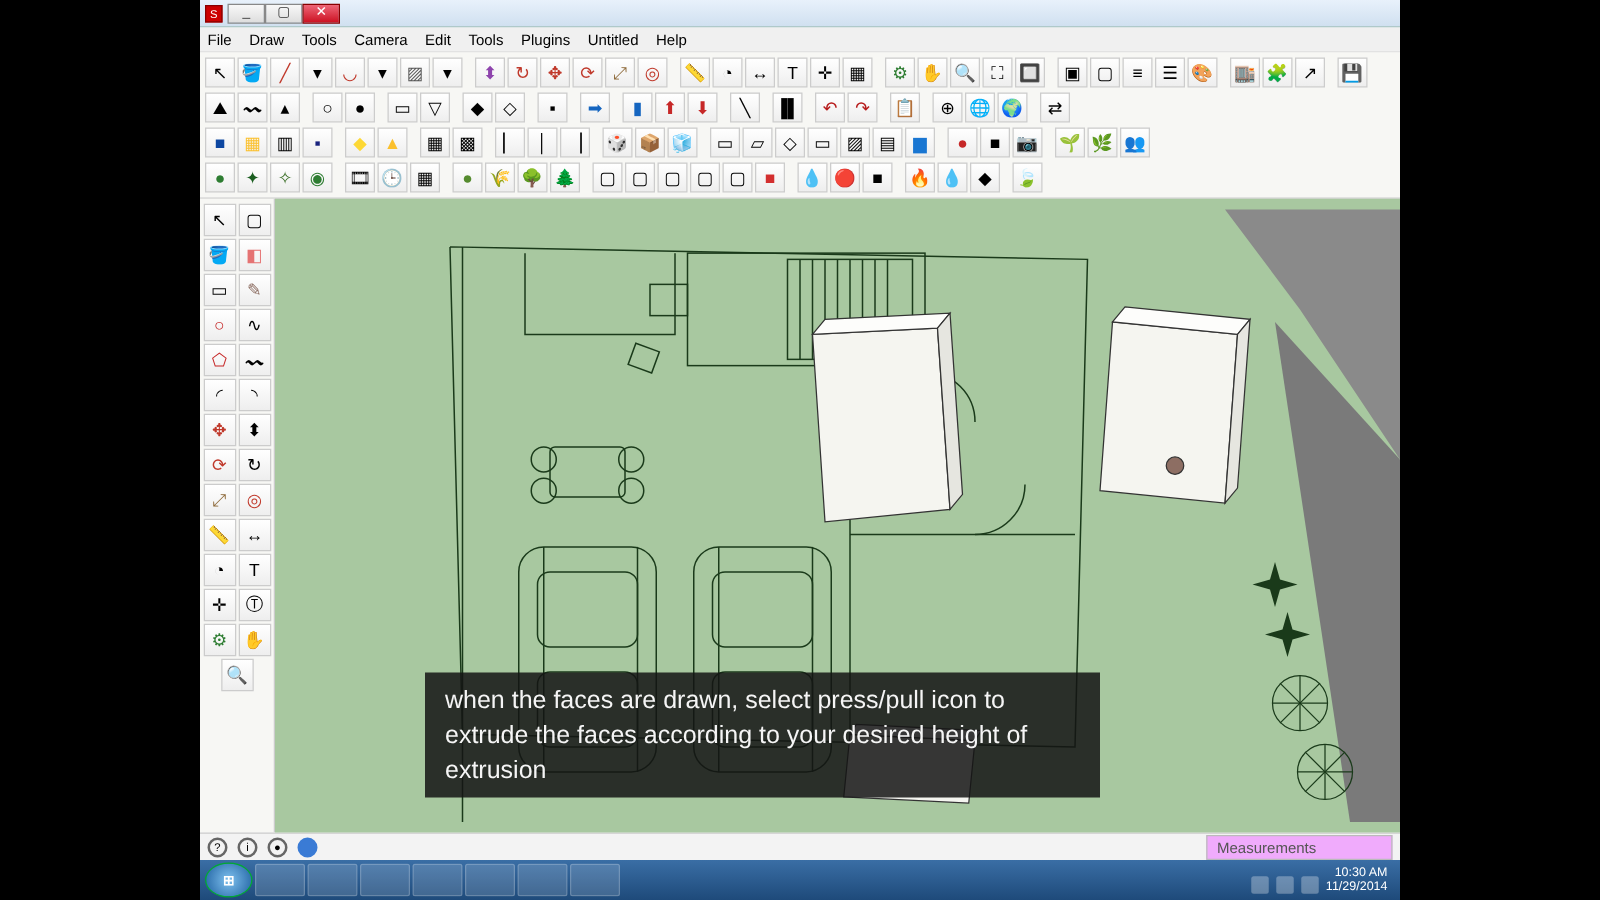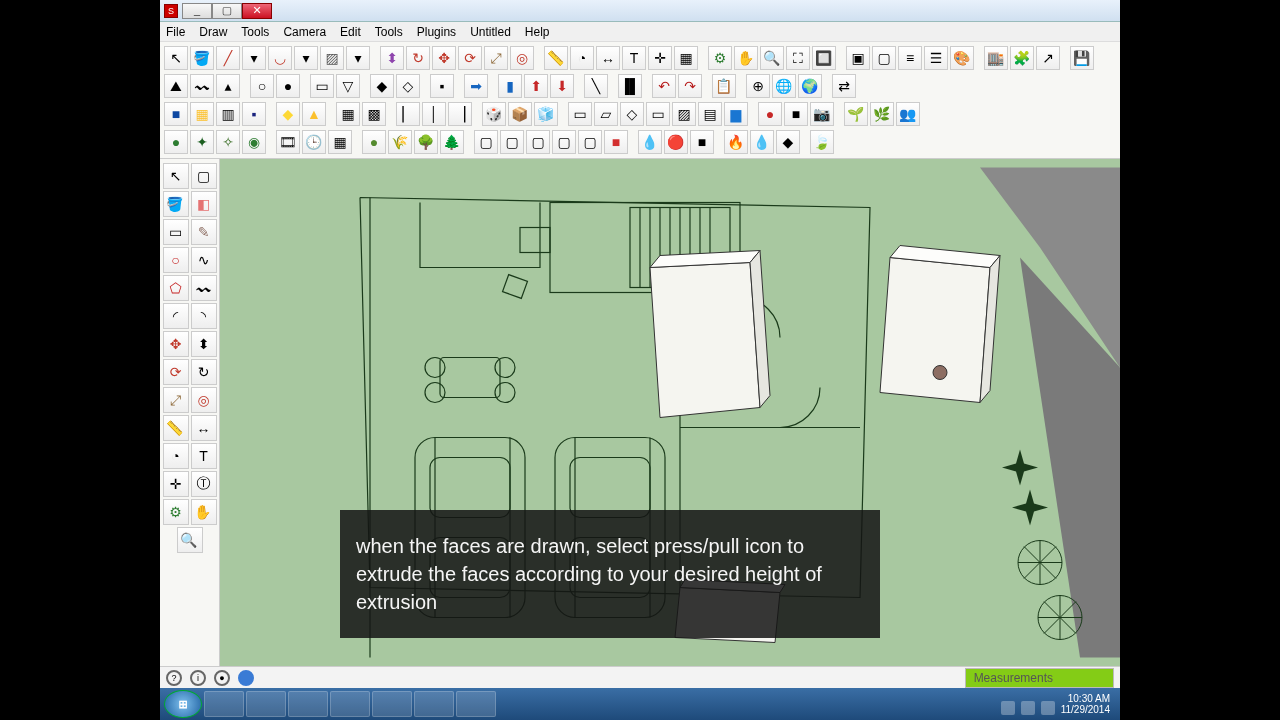--- a/index.html
+++ b/index.html
@@ -21,26 +21,26 @@
   .tbtn{ width:24px; height:24px; border:1px solid #ccc; background:linear-gradient(#fff,#eee); display:flex; align-items:center; justify-content:center; font-size:14px; cursor:pointer;}
   .vsep{ width:6px;}
   
   .main{ flex:1; display:flex; min-height:0;}
   .side-toolbar{ width:60px; background:#f7f7f4; border-right:1px solid #ccc; display:flex; flex-direction:column; align-items:center; padding:4px 2px; gap:2px;}
   .side-toolbar .tbtn{ width:26px; height:26px;}
   .side-row{ display:flex; gap:2px;}
   .viewport{ flex:1; position:relative; background:#a8c8a0; overflow:hidden;}
   .viewport svg{ width:100%; height:100%;}
   
-  .caption{ position:absolute; left:120px; bottom:28px; background:rgba(20,20,20,0.85); color:#f5f5f5; font-size:20px; line-height:28px; padding:22px 16px; max-width:540px; font-family:"Segoe UI",sans-serif;}
+  .caption{ position:absolute; left:120px; bottom:28px; background:rgba(20,20,20,0.85); color:#f5f5f5; font-size:20px; line-height:28px; padding:8px 16px; max-width:540px; font-family:"Segoe UI",sans-serif;}
   
   .statusbar{ height:22px; background:#f3f3f3; border-top:1px solid #ccc; display:flex; align-items:center; padding:0 6px; gap:8px;}
   .statusbar .circle{ width:16px; height:16px; border:2px solid #666; border-radius:50%; display:flex; align-items:center; justify-content:center; font-size:9px;}
   .statusbar .spacer{ flex:1;}
-  .measurements{ border:1px solid #bbb; background:#84cc16; padding:2px 60px 2px 8px; font-size:12px; color:#555;margin-left:11px;}
+  .measurements{ border:1px solid #bbb; background:#f0abfc; padding:2px 60px 2px 8px; font-size:12px; color:#555;margin-left:11px;}
   
   .taskbar{ height:32px; background:linear-gradient(#3a6ea5,#1e4a7a); display:flex; align-items:center; padding:0 4px; gap:2px;}
   .startbtn{ width:38px; height:28px; border-radius:50%; background:radial-gradient(circle,#7ec0ee,#1e60a0); border:1px solid #0a3; display:flex; align-items:center; justify-content:center; color:#fff; font-weight:bold;}
   .task{ width:40px; height:26px; background:rgba(255,255,255,0.15); border:1px solid rgba(255,255,255,0.2); border-radius:2px;}
   .tray{ margin-left:auto; display:flex; align-items:flex-end; gap:6px; color:#fff; font-size:10px; padding-right:6px;}
   .tray .clock{ text-align:right; line-height:11px;}
   .tray .ic{ width:14px; height:14px; background:rgba(255,255,255,0.3); border-radius:2px;}
 </style>
 </head>
 <body>

